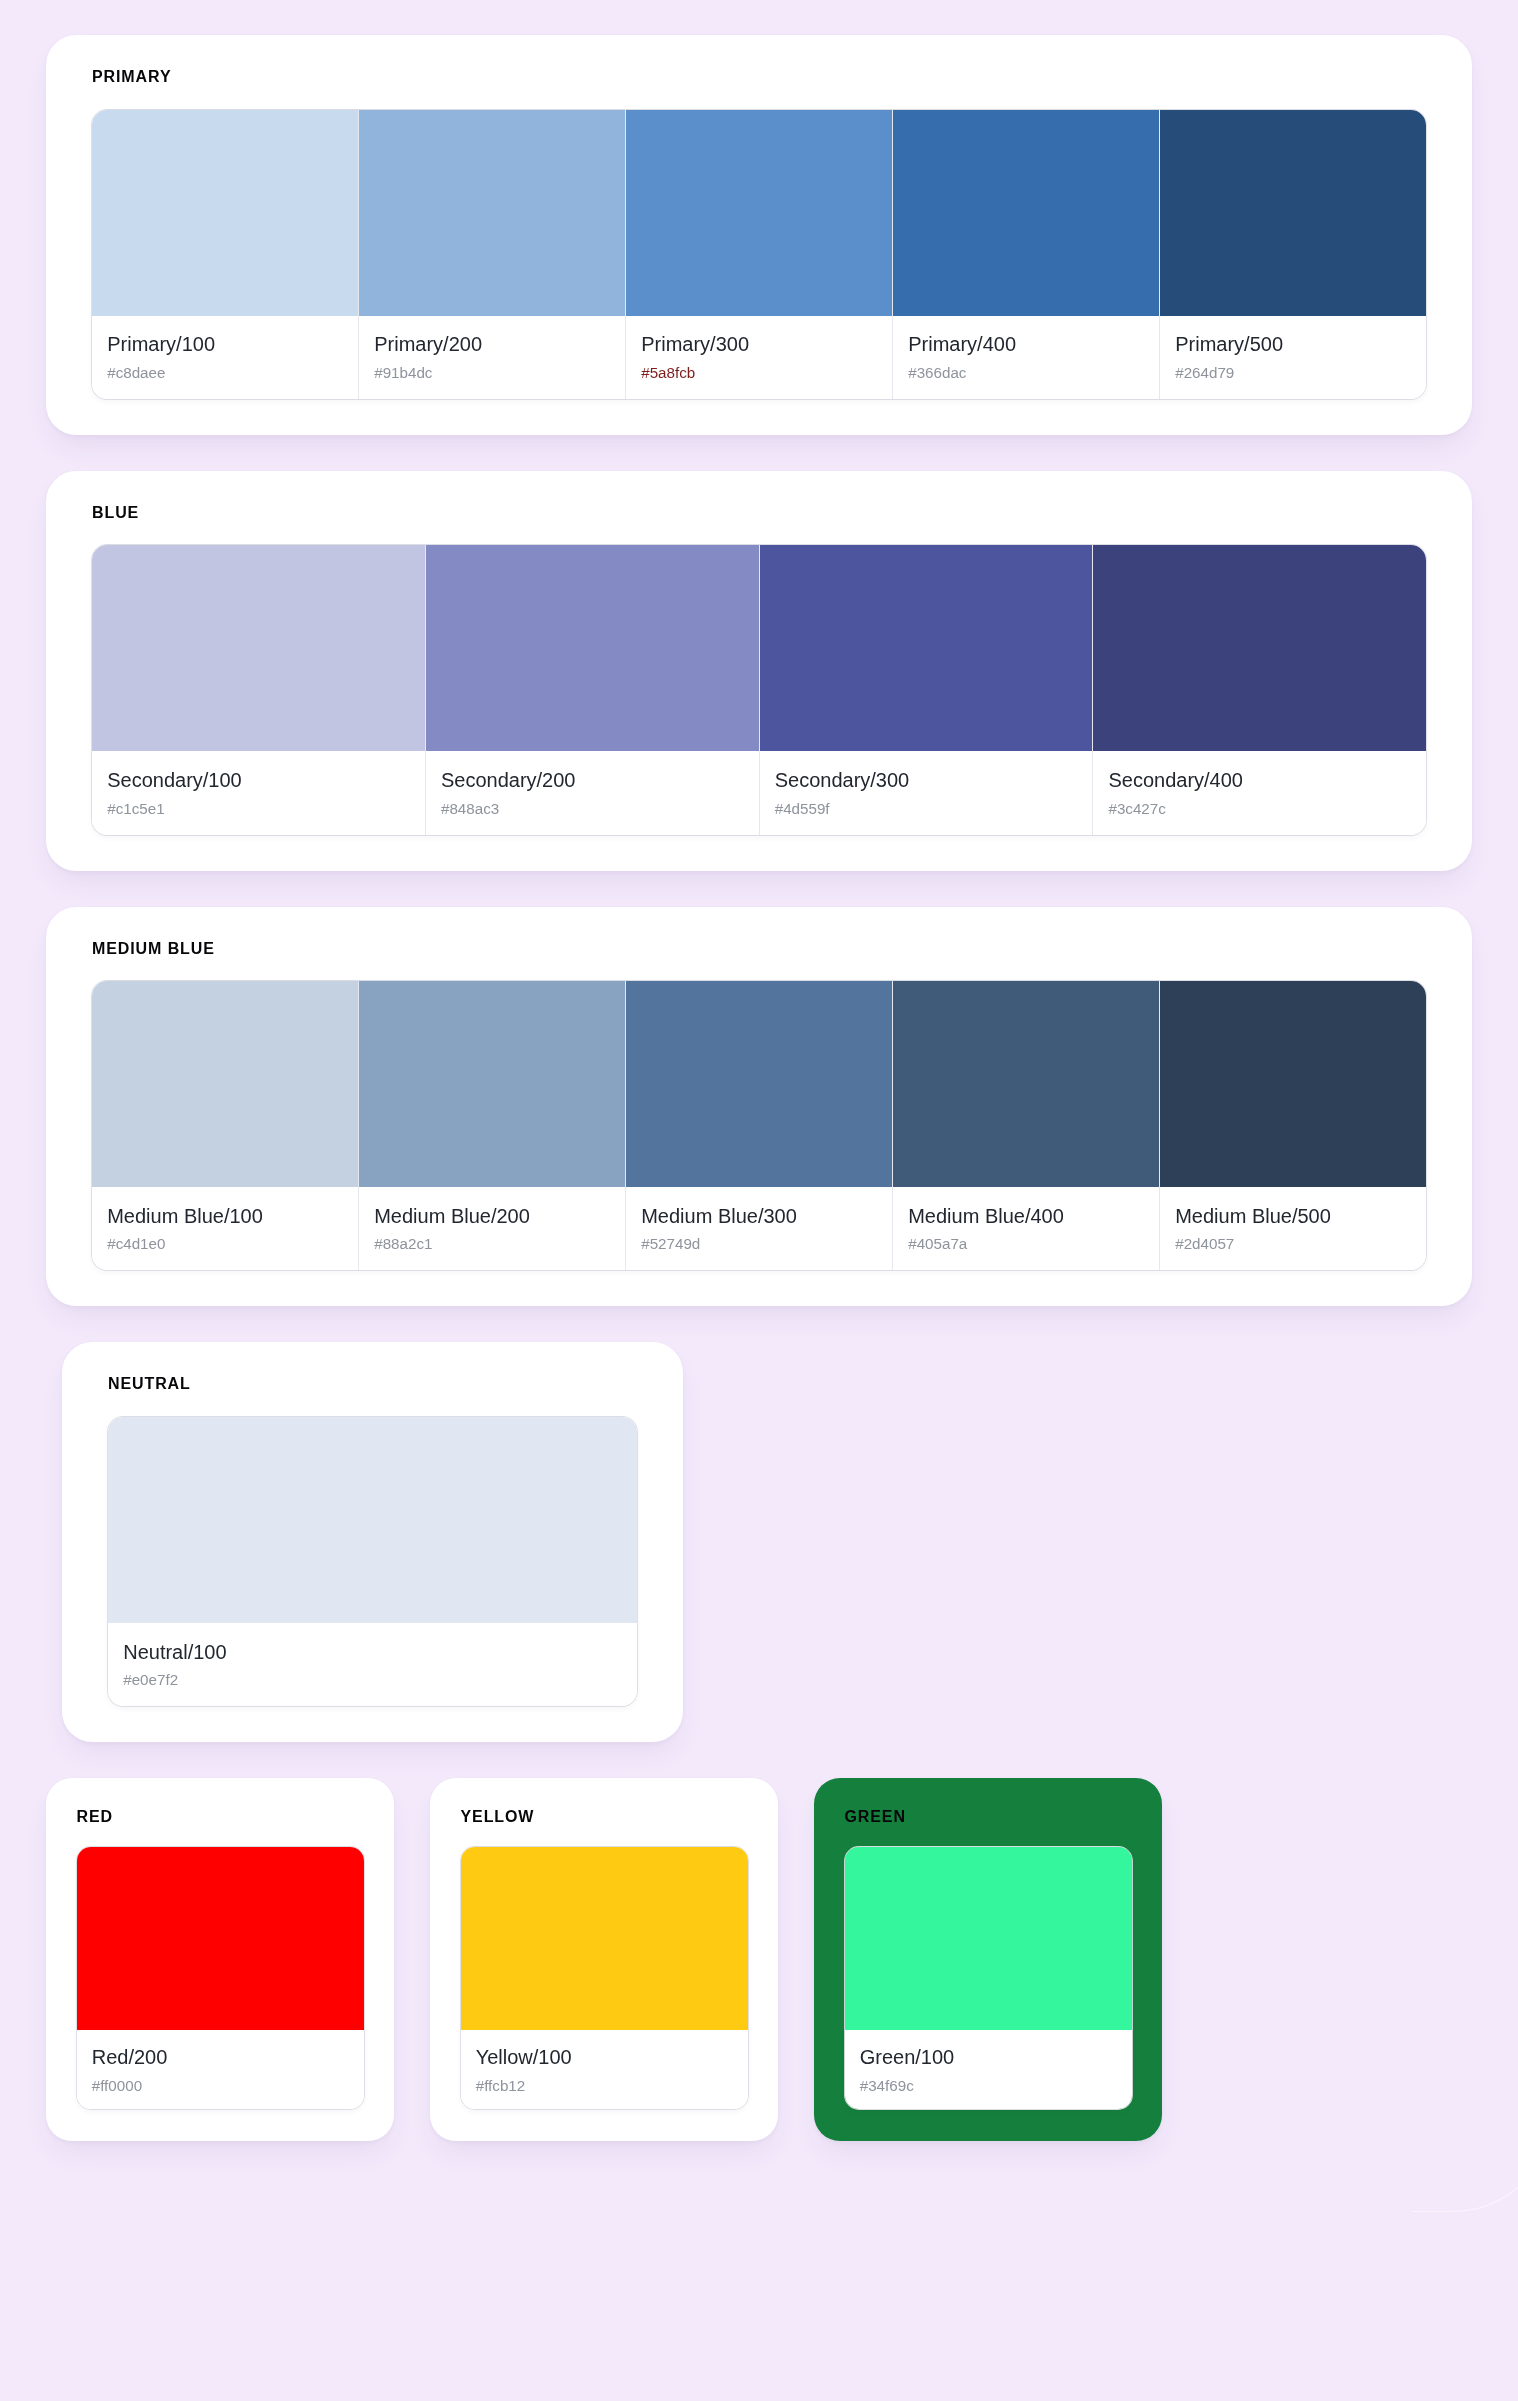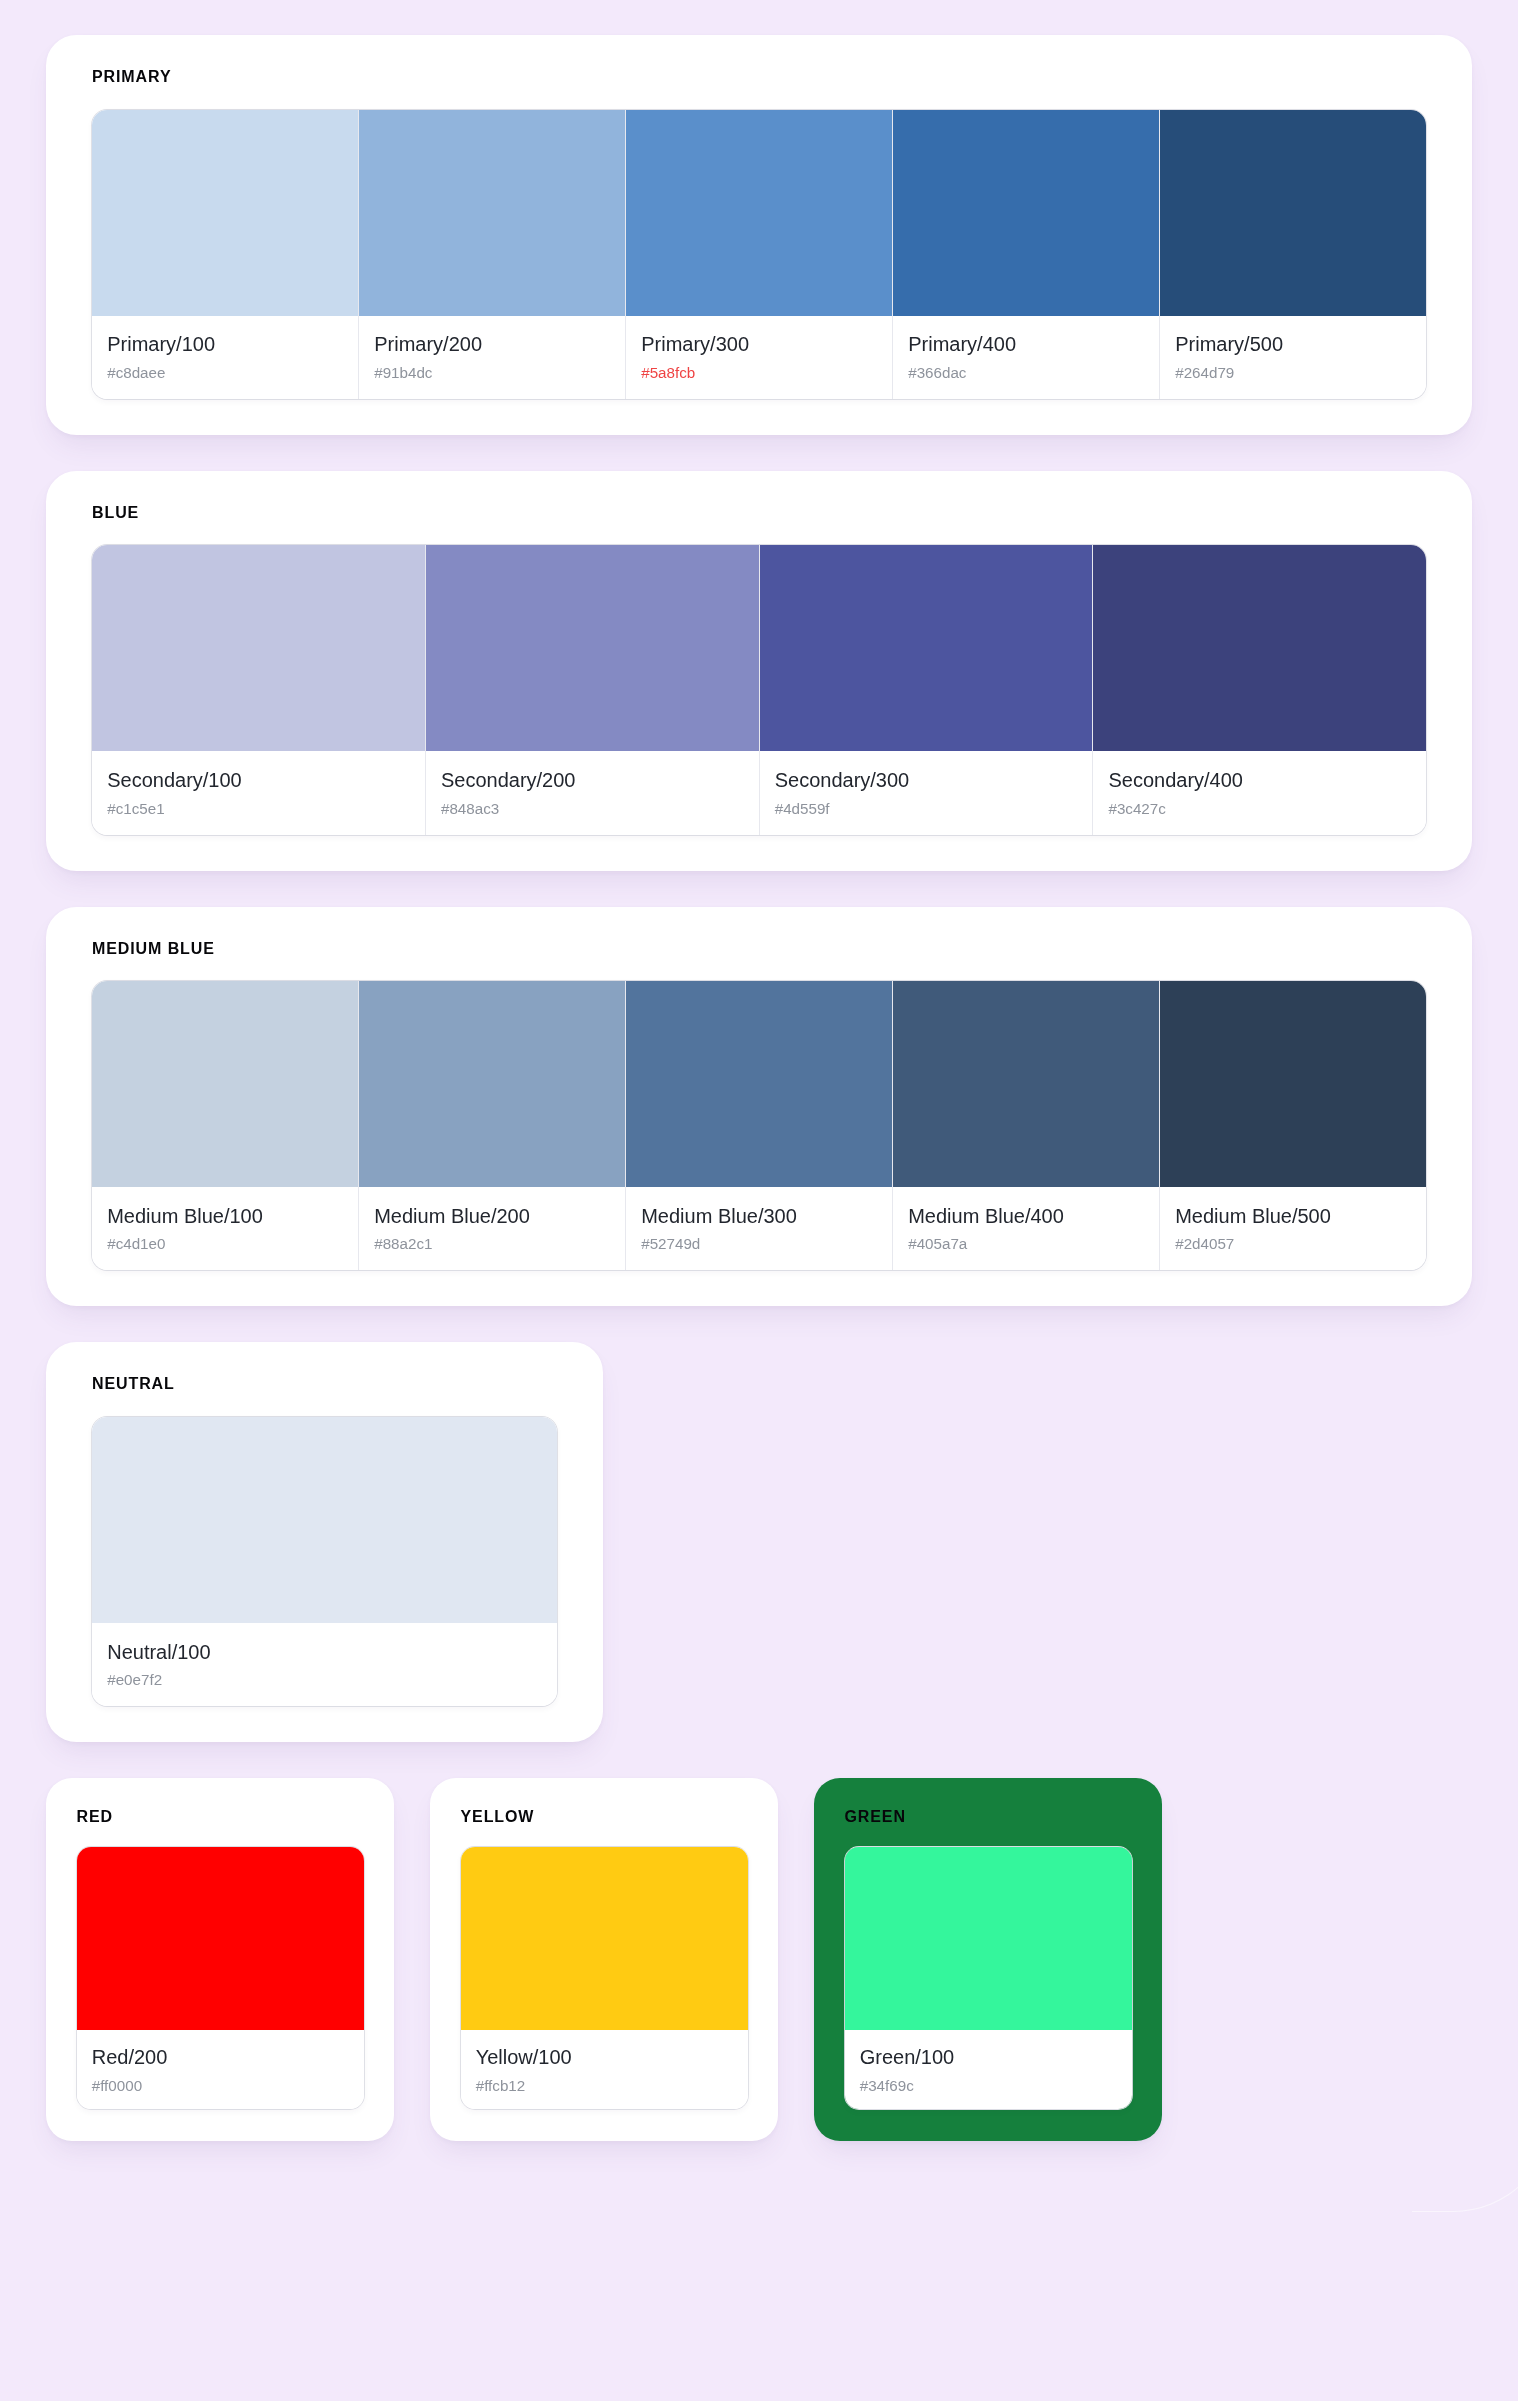--- a/index.html
+++ b/index.html
@@ -103,21 +103,21 @@
     white-space: nowrap;
   }
 
   
   .row-narrow {
     display: flex;
     gap: 36px;
     align-items: flex-start;
   }
 
-  .card-neutral { width: 557px; }
+  .card-neutral { width: 621px; margin-left: 16px; }
 
   .card-neutral .swatch-chip { height: 206px; }
 
   
   .card-single {
     width: 348px;
     border-radius: 26px;
     padding: 30.5px 30.5px 32px 30.5px;
   }
 
@@ -151,21 +151,21 @@
         <div class="swatch-chip" style="background: rgb(145, 180, 220);"></div>
         <div class="swatch-meta">
           <div class="swatch-name" style="color: rgb(34, 38, 46);">Primary/200</div>
           <div class="swatch-hex" style="color: rgb(142, 147, 156);">#91b4dc</div>
         </div>
       </div>
       <div class="swatch">
         <div class="swatch-chip" style="background: rgb(90, 143, 203);"></div>
         <div class="swatch-meta">
           <div class="swatch-name" style="color: rgb(34, 38, 46);">Primary/300</div>
-          <div class="swatch-hex" style="color: #ef4444;">#5a8fcb</div>
+          <div class="swatch-hex" style="color: #7f1d1d;">#5a8fcb</div>
         </div>
       </div>
       <div class="swatch">
         <div class="swatch-chip" style="background: rgb(54, 109, 172);"></div>
         <div class="swatch-meta">
           <div class="swatch-name" style="color: rgb(34, 38, 46);">Primary/400</div>
           <div class="swatch-hex" style="color: rgb(142, 147, 156);">#366dac</div>
         </div>
       </div>
       <div class="swatch">

